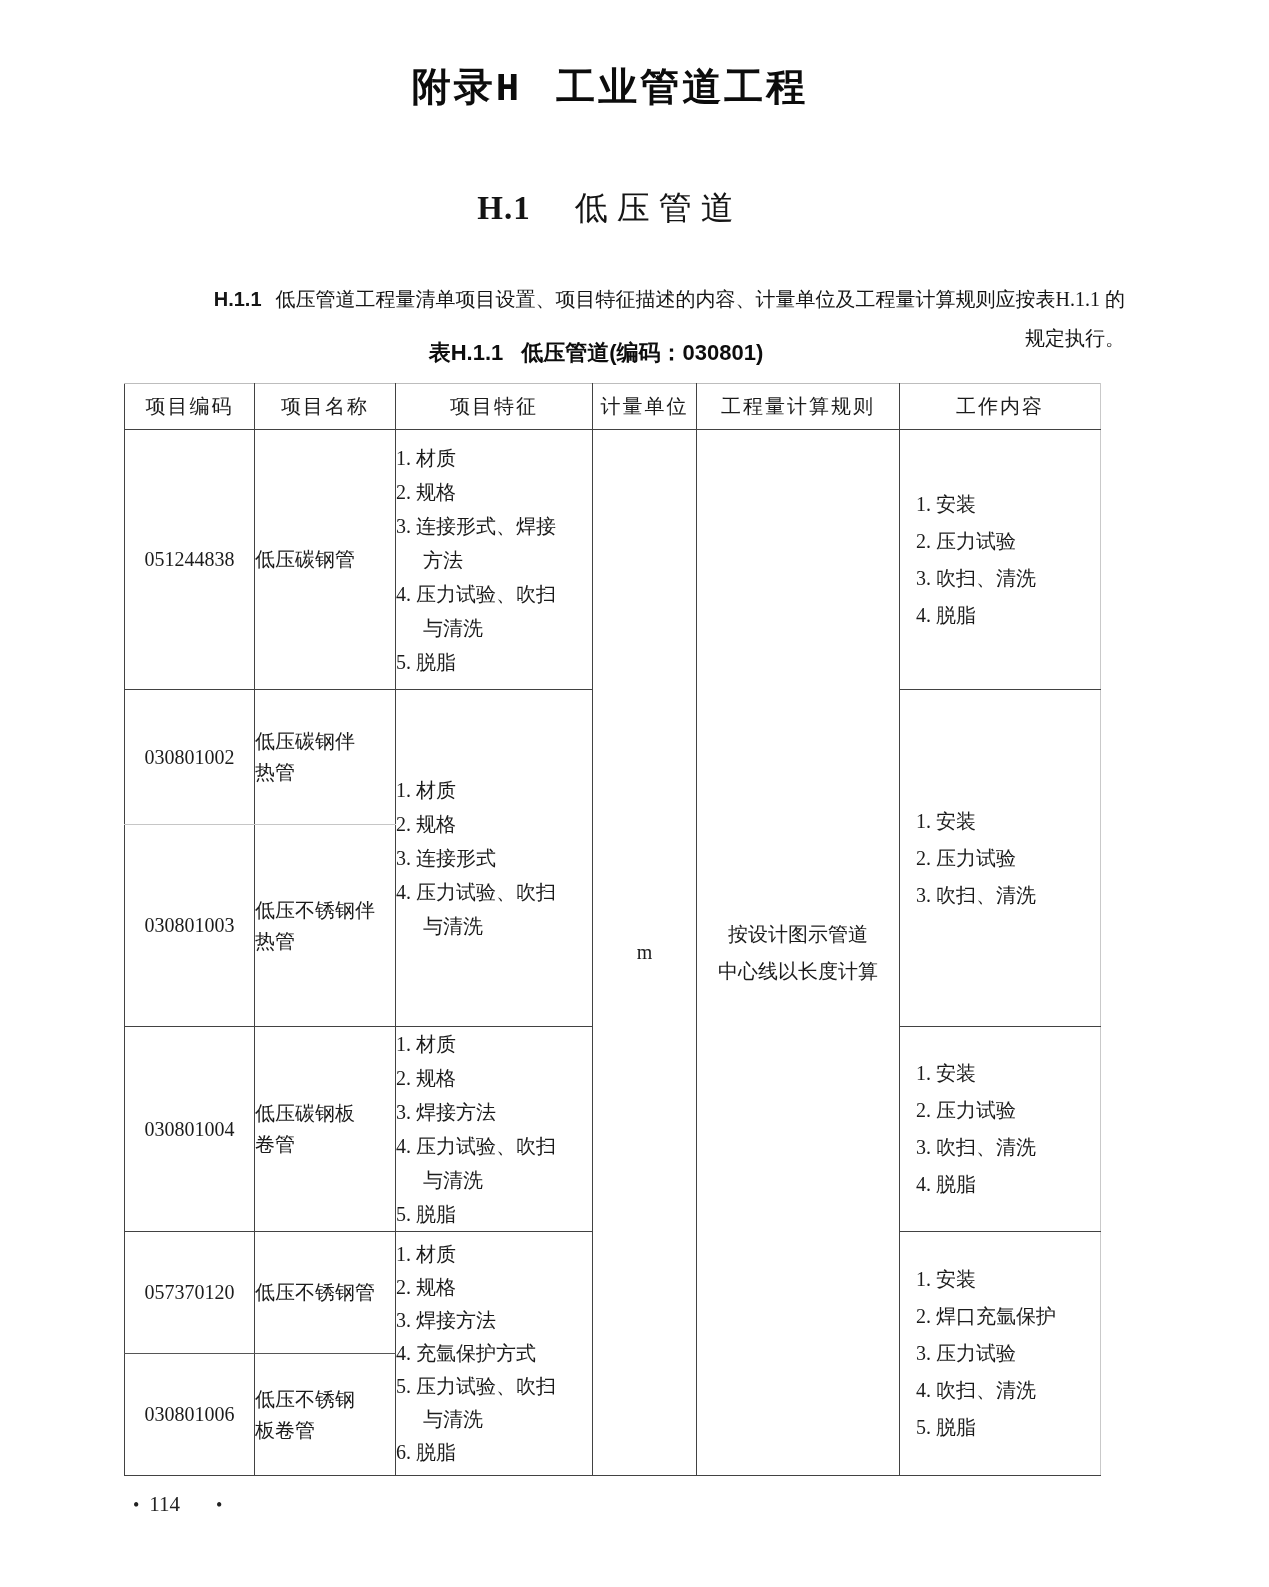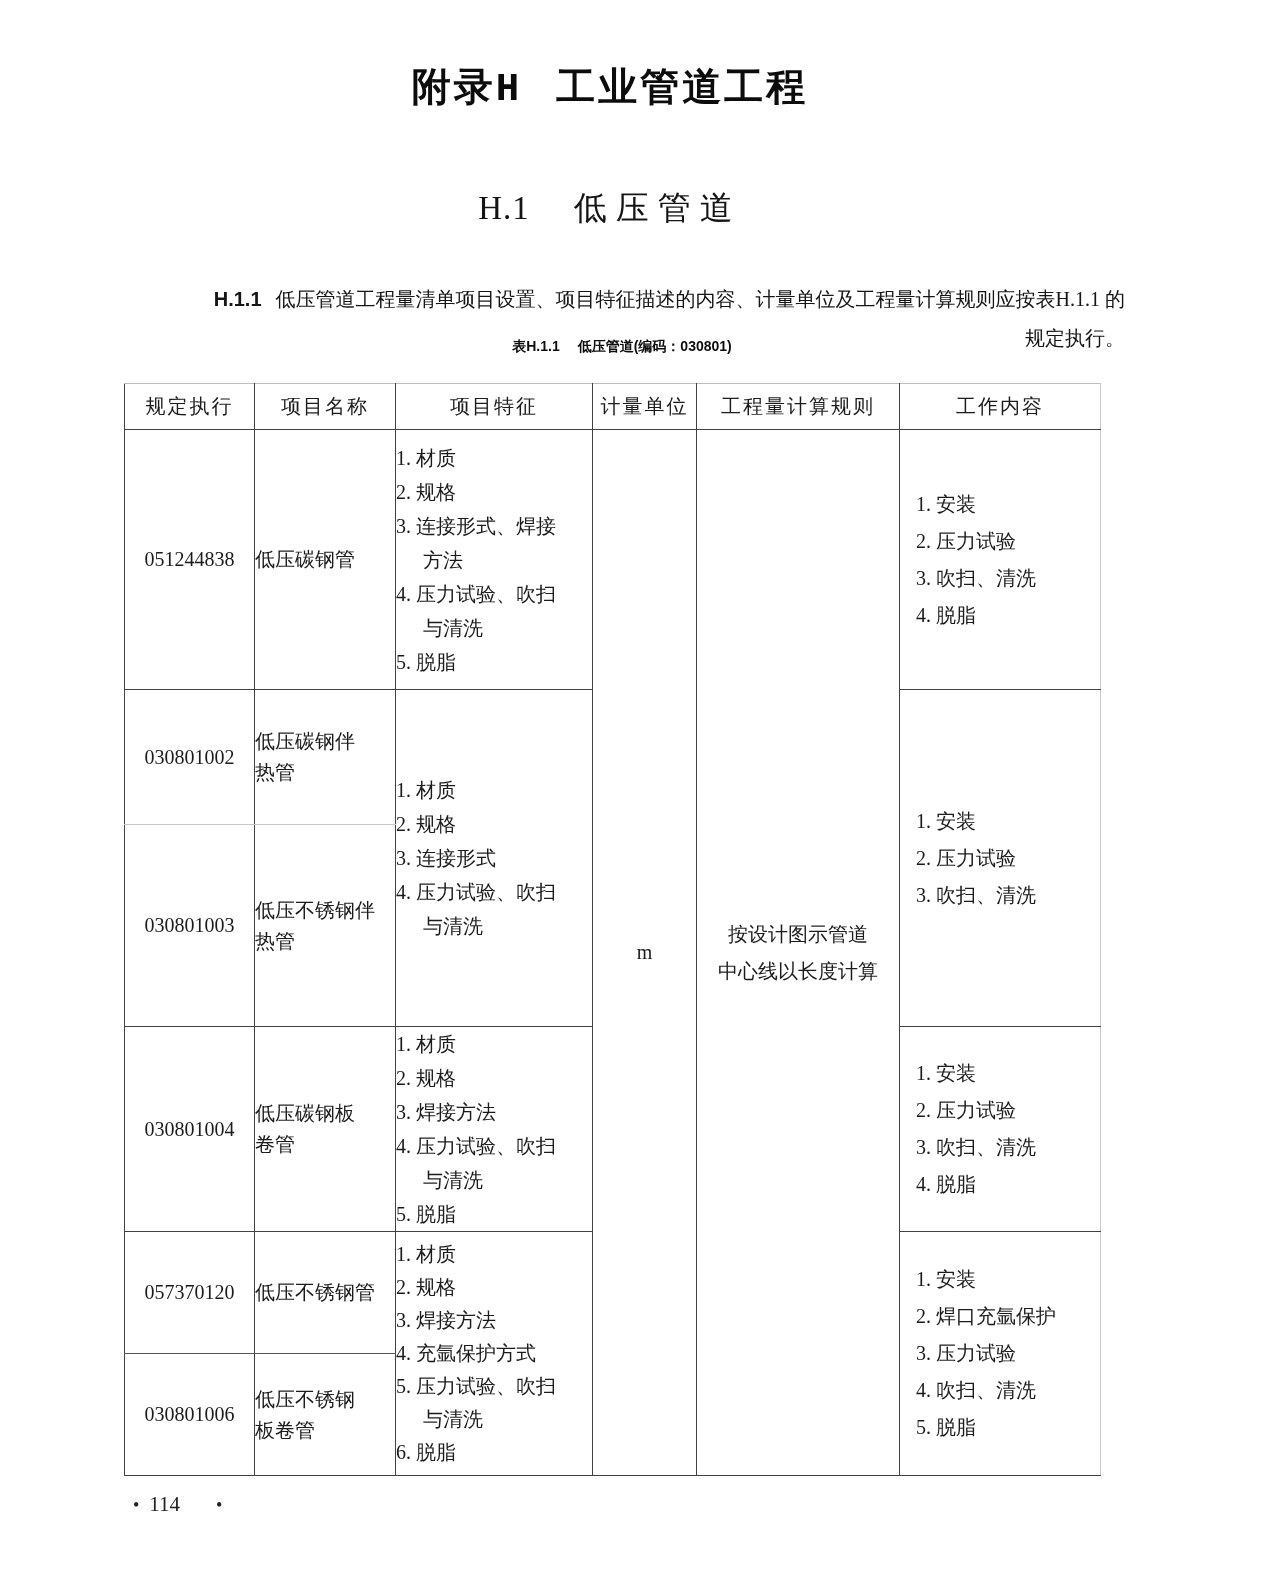--- a/index.html
+++ b/index.html
@@ -15,39 +15,39 @@
     top:60px; left:120px; width:980px; text-align:center;
     font-family:Liberation Mono, monospace;
     font-weight:bold; font-size:39px; letter-spacing:3px; color:#0c0c0c;
   }
   .main-title .label { margin-right:34px; }
 
   .section-heading {
     top:186px; left:120px; width:980px; text-align:center;
     font-size:33px; color:#141414;
   }
-  .section-heading .num { margin-right:44px; letter-spacing:1px; }
+  .section-heading .num { margin-right:44px; letter-spacing:1px;font-weight:bold; }
   .section-heading .txt { letter-spacing:9px; }
 
   
   .clause {
     top:260px; left:120px; width:1005px;
     font-size:20px; line-height:39px; text-align:right;
   }
   .clause .cnum {
     font-family:"Liberation Sans","DejaVu Sans",sans-serif;
     font-weight:bold; margin-right:14px; font-size:20px;
   }
   .pre-line { white-space:pre-line; }
 
   
   .tbl-caption {
-    top:338px; left:134px; width:976px; text-align:center;
+    top:338px; left:108px; width:976px; text-align:center;
     font-family:"Liberation Sans","DejaVu Sans",sans-serif;
-    font-weight:bold; font-size:14px; color:#0d0d0d;
+    font-weight:bold; font-size:22px; color:#0d0d0d;
   }
   .tbl-caption .cap-label { margin-right:18px; }
 
   
   table.spec {
     top:383px; left:124px; position:absolute;
     border-collapse:collapse; table-layout:fixed; width:976px;
     border-left:1.5px solid #424242;
     border-right:1px solid #c9c9c9;
     border-top:1px solid #bdbdbd;
@@ -106,21 +106,21 @@
   <colgroup>
     <col style="width:130px">
       <col style="width:141px">
       <col style="width:197px">
     <col style="width:104px">
       <col style="width:203px">
       <col style="width:201px">
   </colgroup>
   <tbody>
       <tr style="height:45px">
-    <th>规定执行</th>
+    <th>项目编码</th>
     <th class="vl">项目名称</th>
     <th class="vl">项目特征</th>
     <th class="vl">计量单位</th>
     <th class="vl">工程量计算规则</th>
     <th class="vl">工作内容</th>
   </tr>
 
   <tr style="height:260px">
     <td class="center-cell bb-dark">051244838</td>
     <td class="vl name-cell pre-line bb-dark">低压碳钢管</td>

